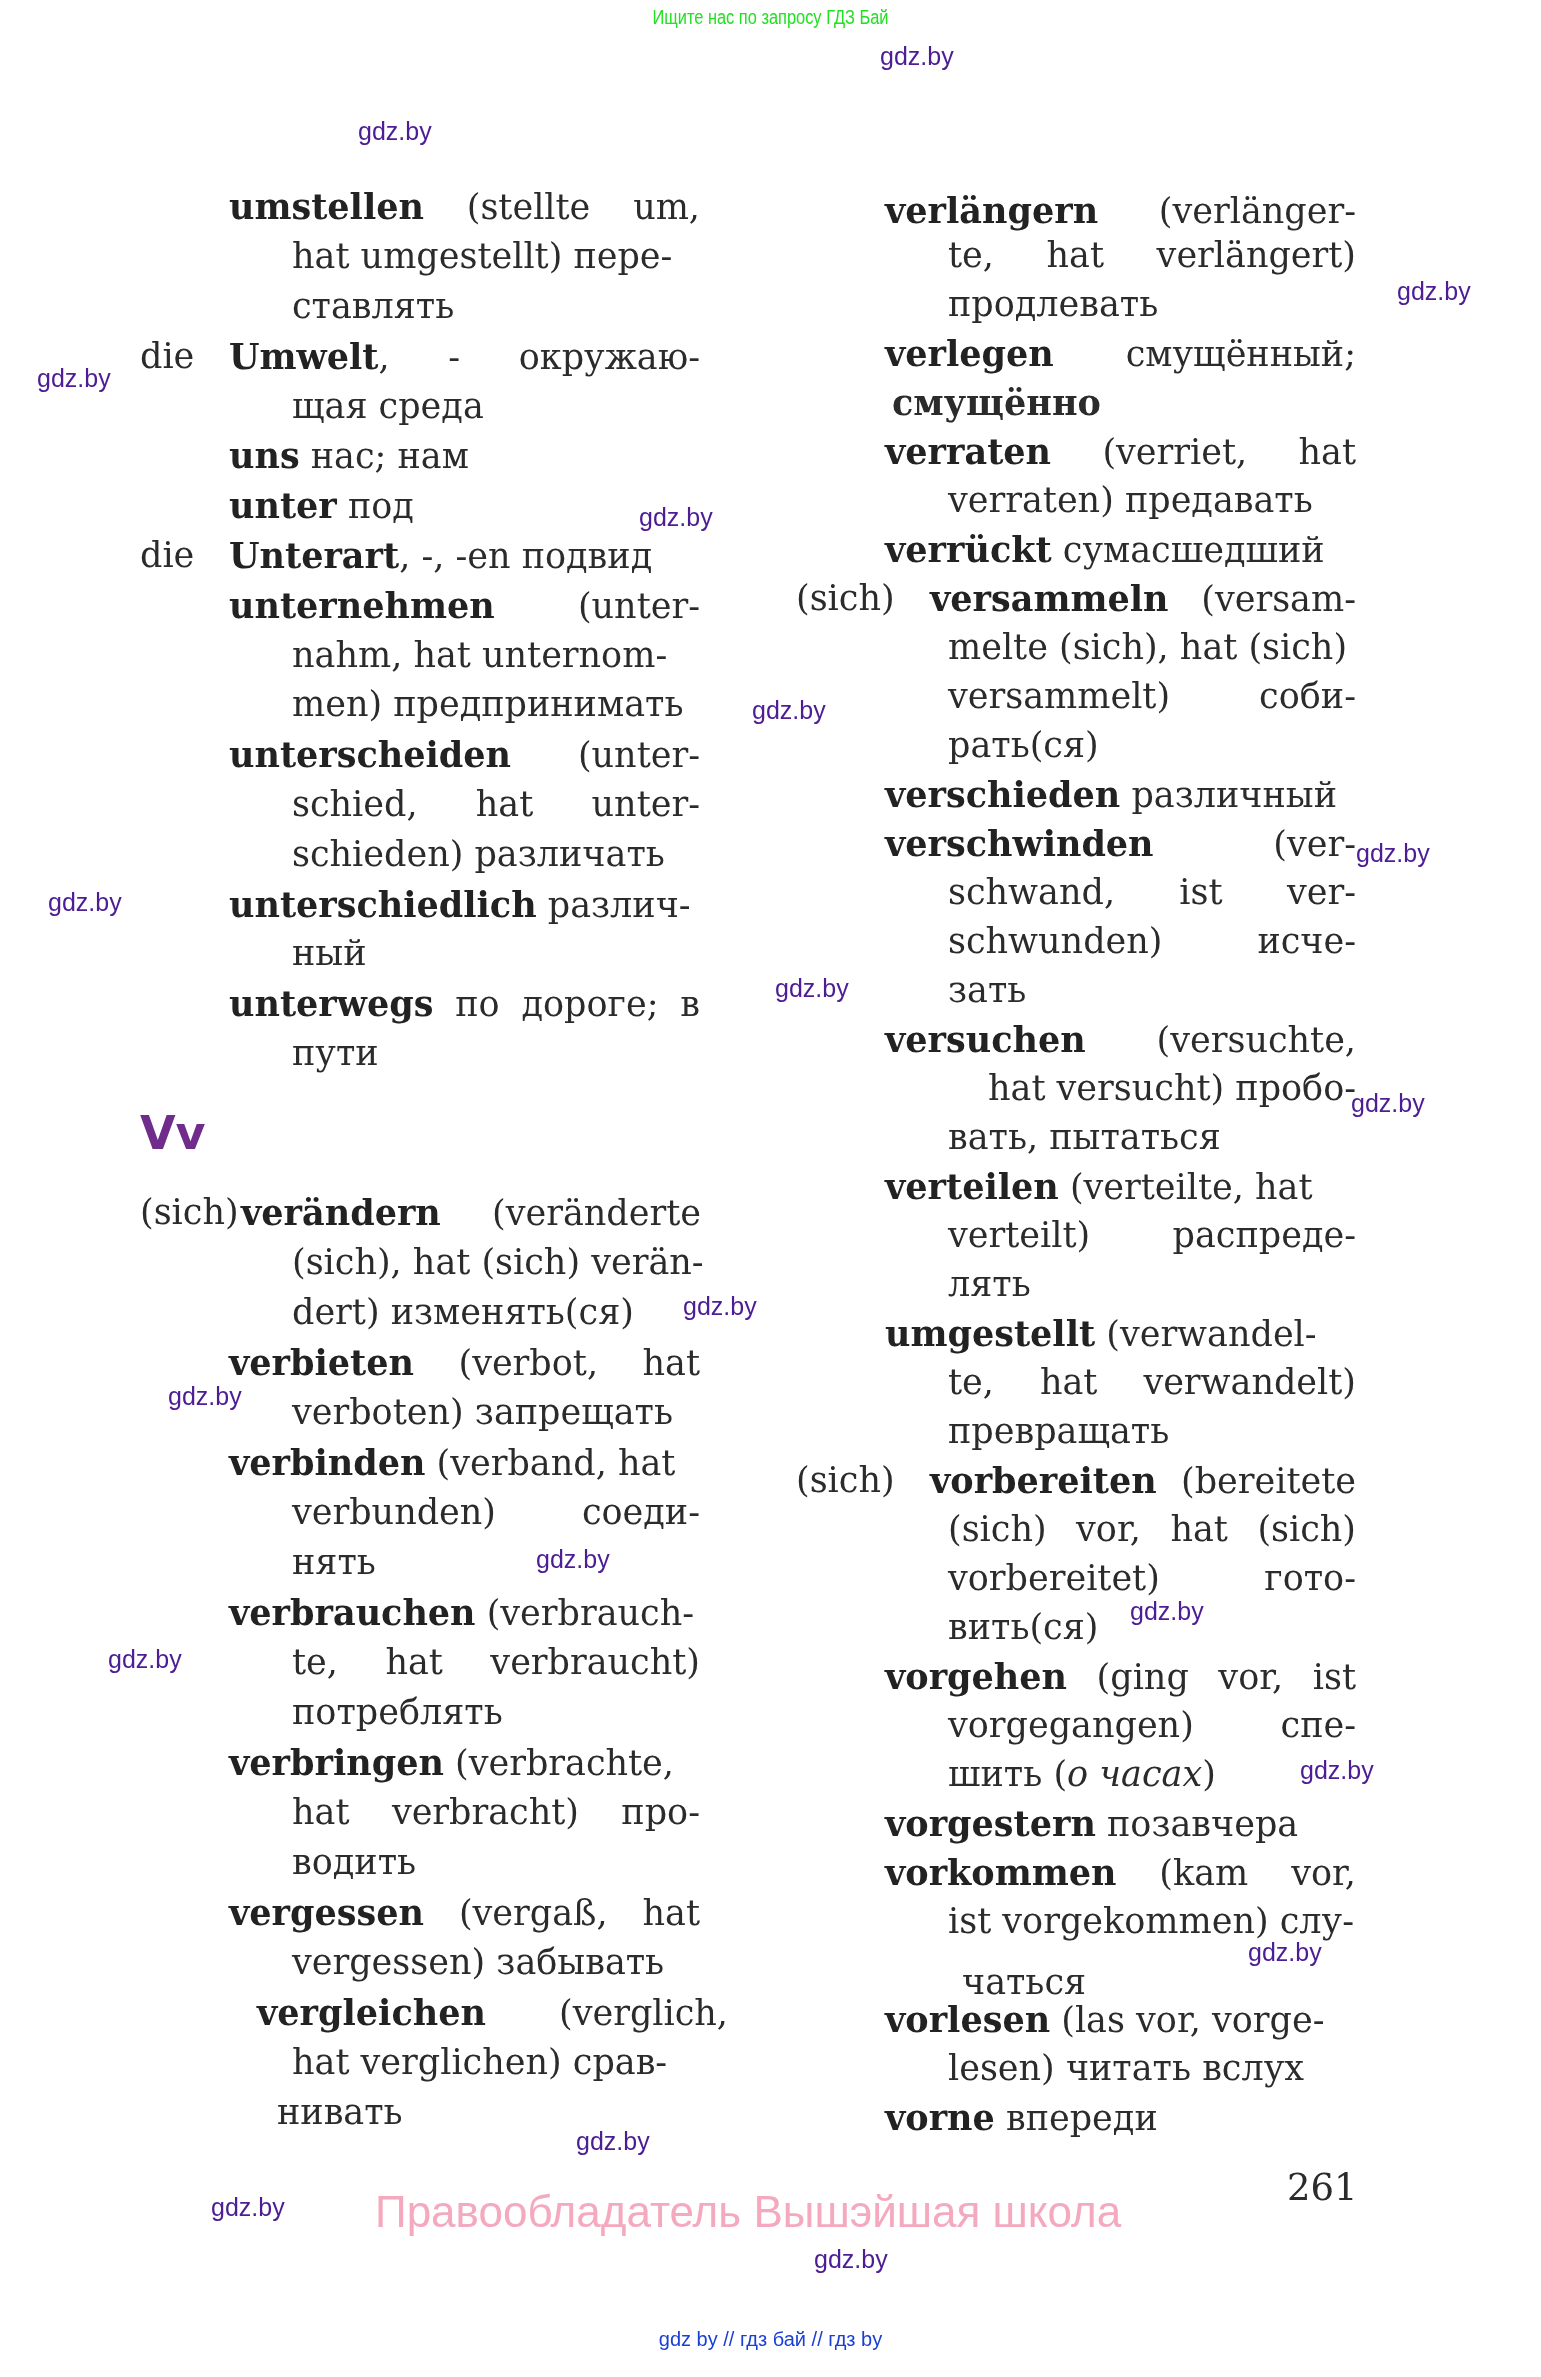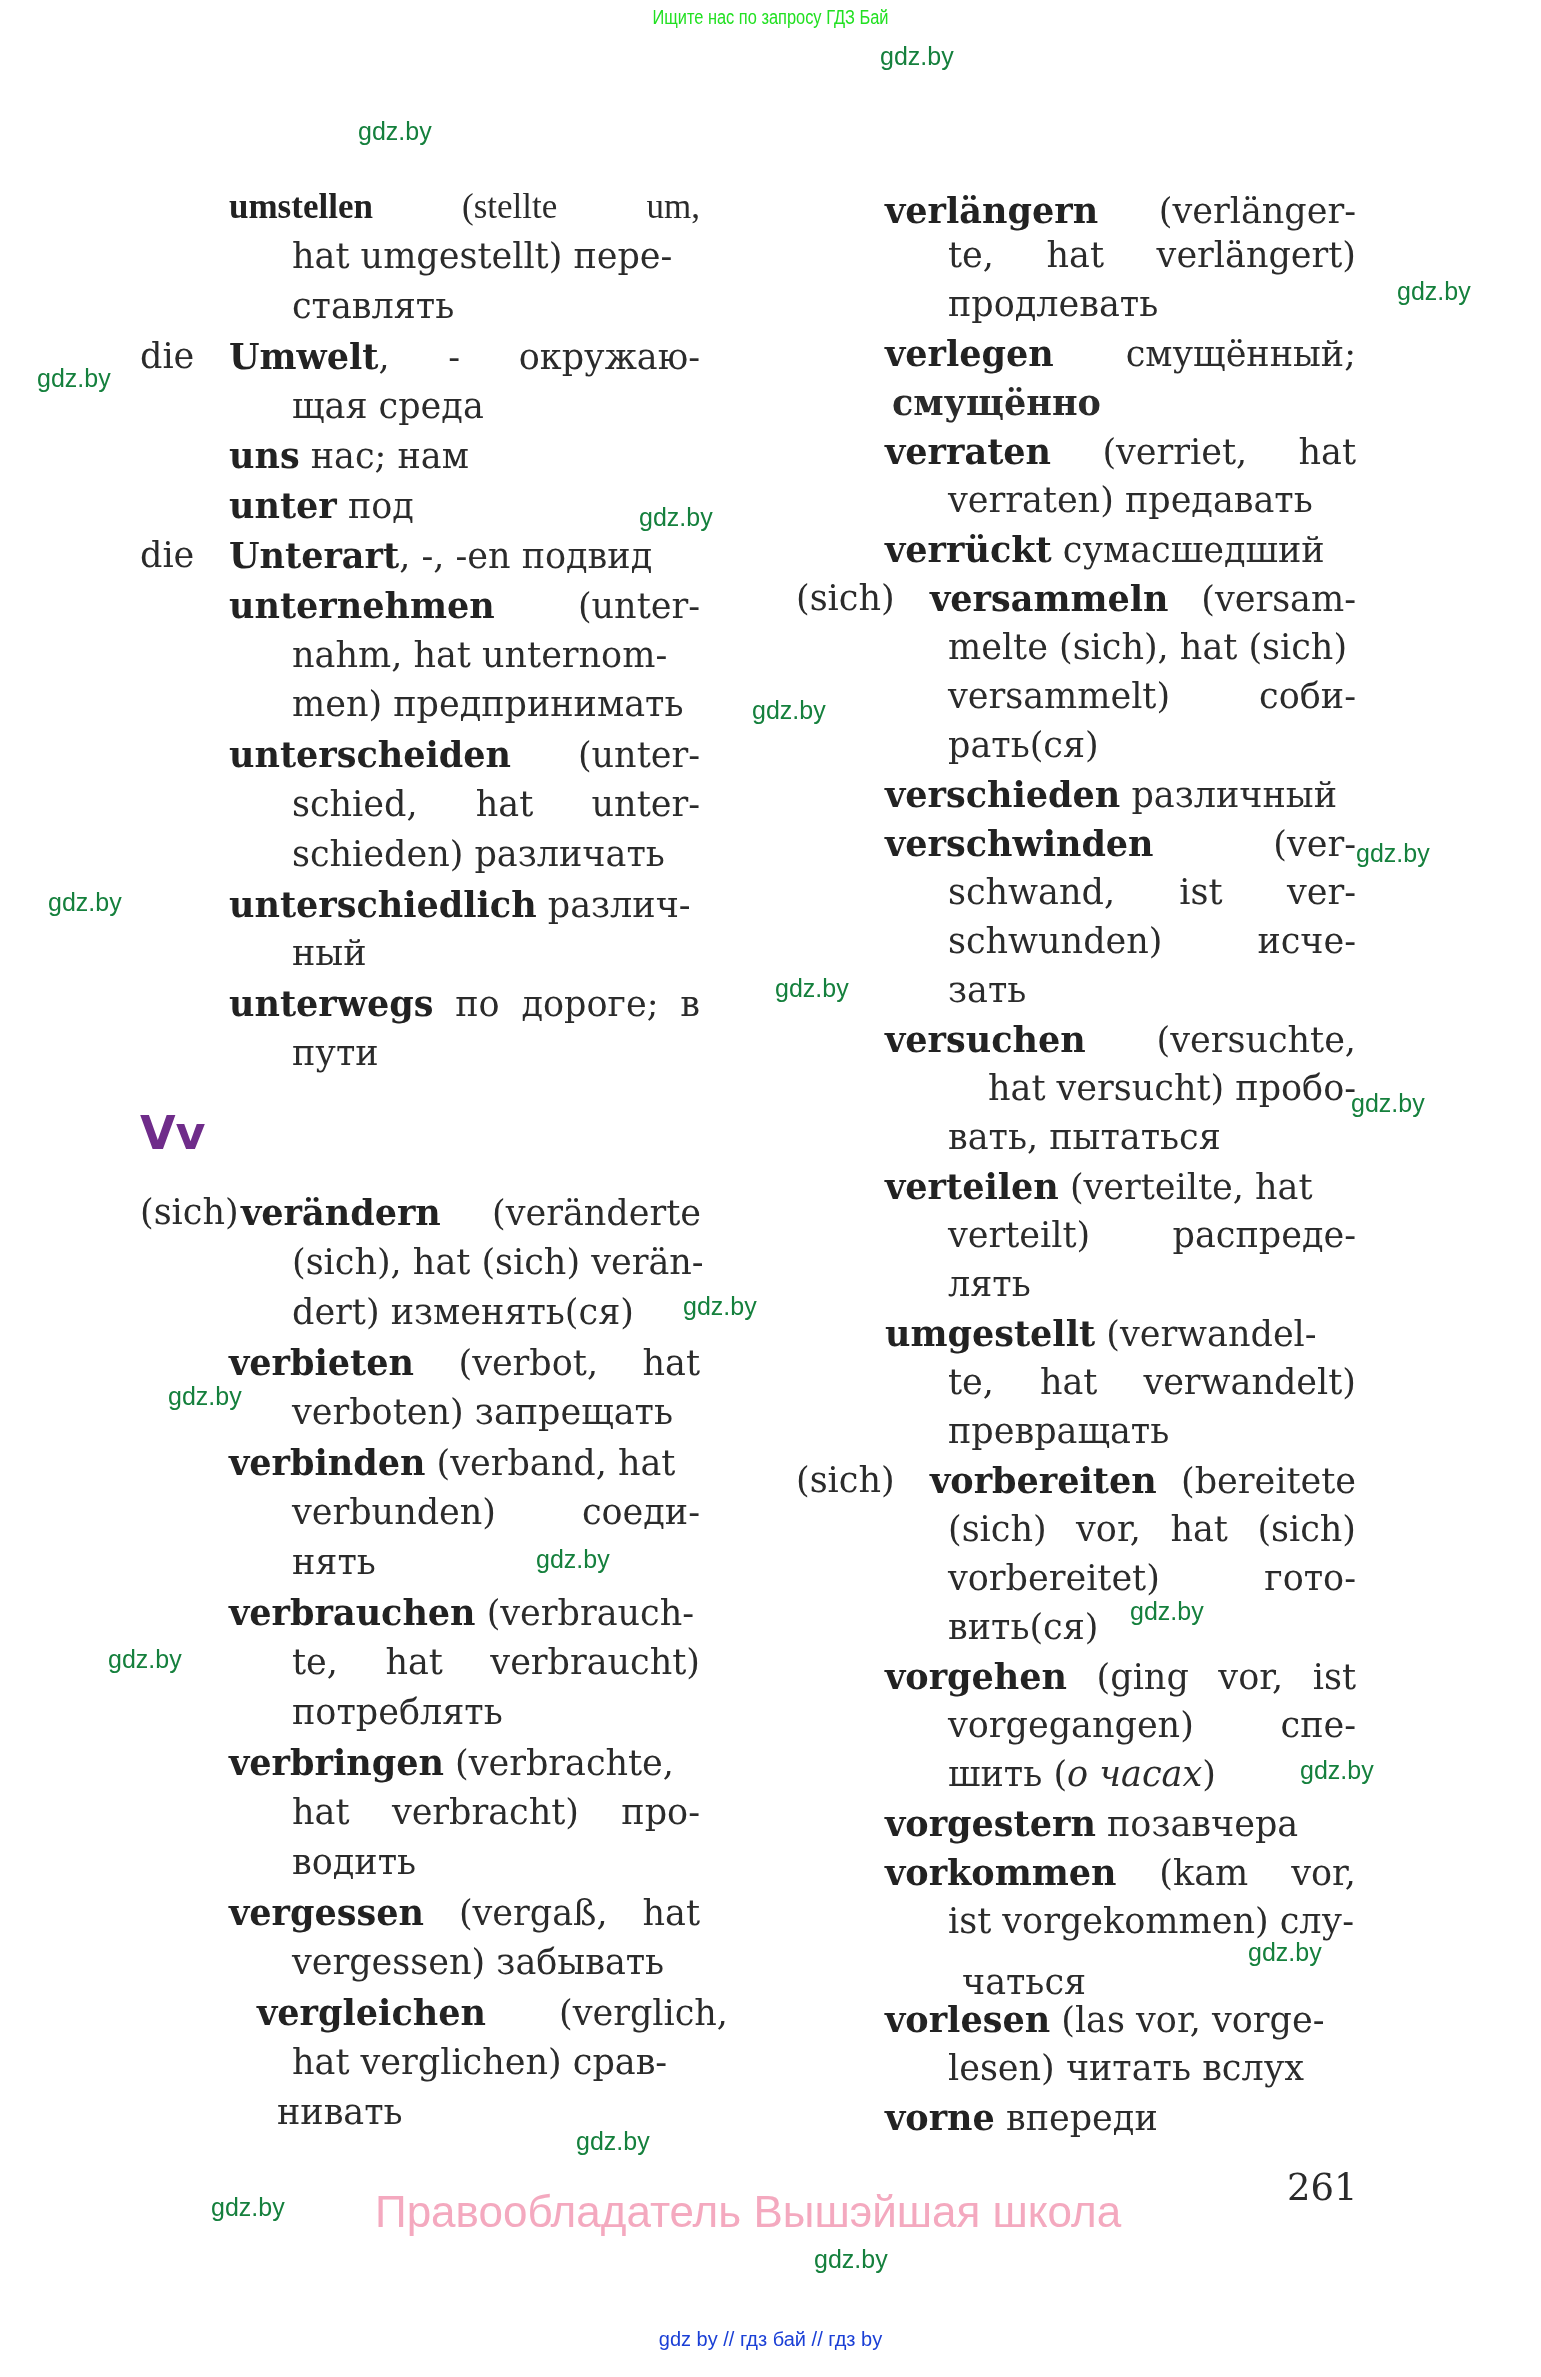--- a/index.html
+++ b/index.html
@@ -1,34 +1,34 @@
 <!DOCTYPE html>
 <html style="font-size:14.7px"><head>
 <meta charset="utf-8">
 <style>
   html,body{margin:0;padding:0;background:#ffffff;}
   body{width:1541px;height:2377px;position:relative;overflow:hidden;}
-  .wm{position:absolute;font-family:"Liberation Sans",sans-serif;font-size:25px;color:#15803d;white-space:nowrap;line-height:1;}
+  .wm{position:absolute;font-family:"Liberation Sans",sans-serif;font-size:25px;color:#4c1d95;white-space:nowrap;line-height:1;}
   .top-banner{position:absolute;left:0;width:1541px;top:5.5px;text-align:center;font-family:"Liberation Sans",sans-serif;font-size:20px;color:#22e022;transform:scaleX(0.82);}
   .ln{position:absolute;font-family:"DejaVu Serif",serif;font-size:35px;line-height:1;color:#2b2b2b;white-space:nowrap;}
   .just{text-align:justify;text-align-last:justify;}
   .hw{font-weight:bold;color:#222;}
   .it{font-style:italic;}
   .letter{position:absolute;left:140px;top:1110px;font-family:"DejaVu Sans",sans-serif;font-weight:bold;font-size:46px;color:#6f2c8a;line-height:1;}
   .pink{position:absolute;left:375px;top:2190px;font-family:"Liberation Sans",sans-serif;font-size:44px;color:#f4a9bf;white-space:nowrap;line-height:1;}
   .pagenum{position:absolute;left:1287px;top:2169px;font-family:"DejaVu Serif",serif;font-size:37px;color:#2b2b2b;line-height:1;}
   .footer{position:absolute;left:0;width:1541px;top:2328px;text-align:center;font-family:"Liberation Sans",sans-serif;font-size:20px;color:#1a3fd6;}
 </style>
 </head>
 <body>
 
 <div class="top-banner">Ищите нас по запросу ГДЗ Бай</div>
 
 <div id="left-col">
-    <div class="ln just" style="left: 229px; top: 189px; width: 471px; font-family: Liberation Serif, serif;"><span class="hw">umstellen</span><span> (stellte um,</span></div>
+    <div class="ln just" style="left: 229px; top: 189px; width: 471px;"><span class="hw">umstellen</span><span> (stellte um,</span></div>
     <div class="ln" style="left: 292px; top: 239px; width: auto;"><span>hat umgestellt) пере-</span></div>
     <div class="ln" style="left: 292px; top: 289px; width: auto;"><span>ставлять</span></div>
     <div class="ln" style="left: 140px; top: 339px;">die</div>
     <div class="ln just" style="left: 229px; top: 339px; width: 471px;"><span class="hw">Umwelt</span><span>, - окружаю-</span></div>
     <div class="ln" style="left: 292px; top: 389px; width: auto;"><span>щая среда</span></div>
     <div class="ln" style="left: 229px; top: 438px; width: auto;"><span class="hw">uns</span><span> нас; нам</span></div>
     <div class="ln" style="left: 229px; top: 488px; width: auto;"><span class="hw">unter</span><span> под</span></div>
     <div class="ln" style="left: 140px; top: 538px;">die</div>
     <div class="ln" style="left: 229px; top: 538px; width: auto;"><span class="hw">Unterart</span><span>, -, -en подвид</span></div>
     <div class="ln just" style="left: 229px; top: 588px; width: 471px;"><span class="hw">unternehmen</span><span> (unter-</span></div>

